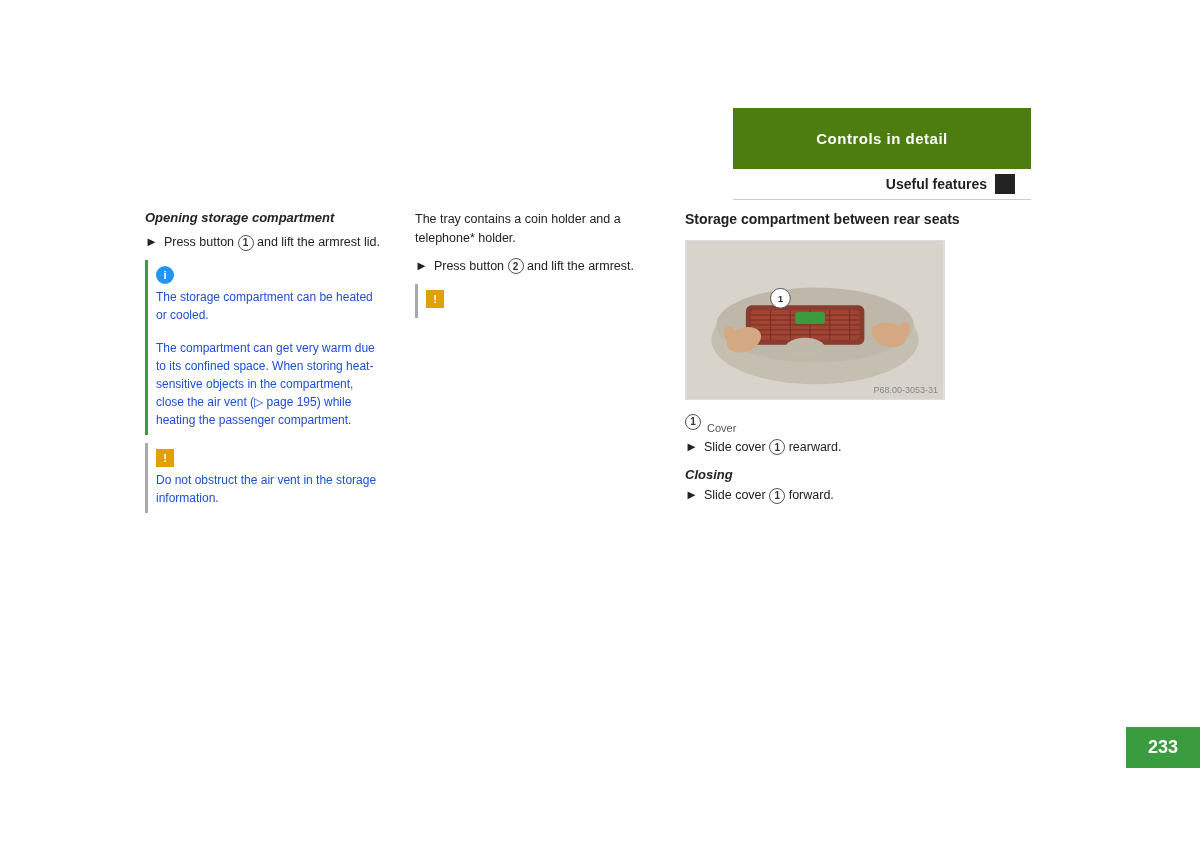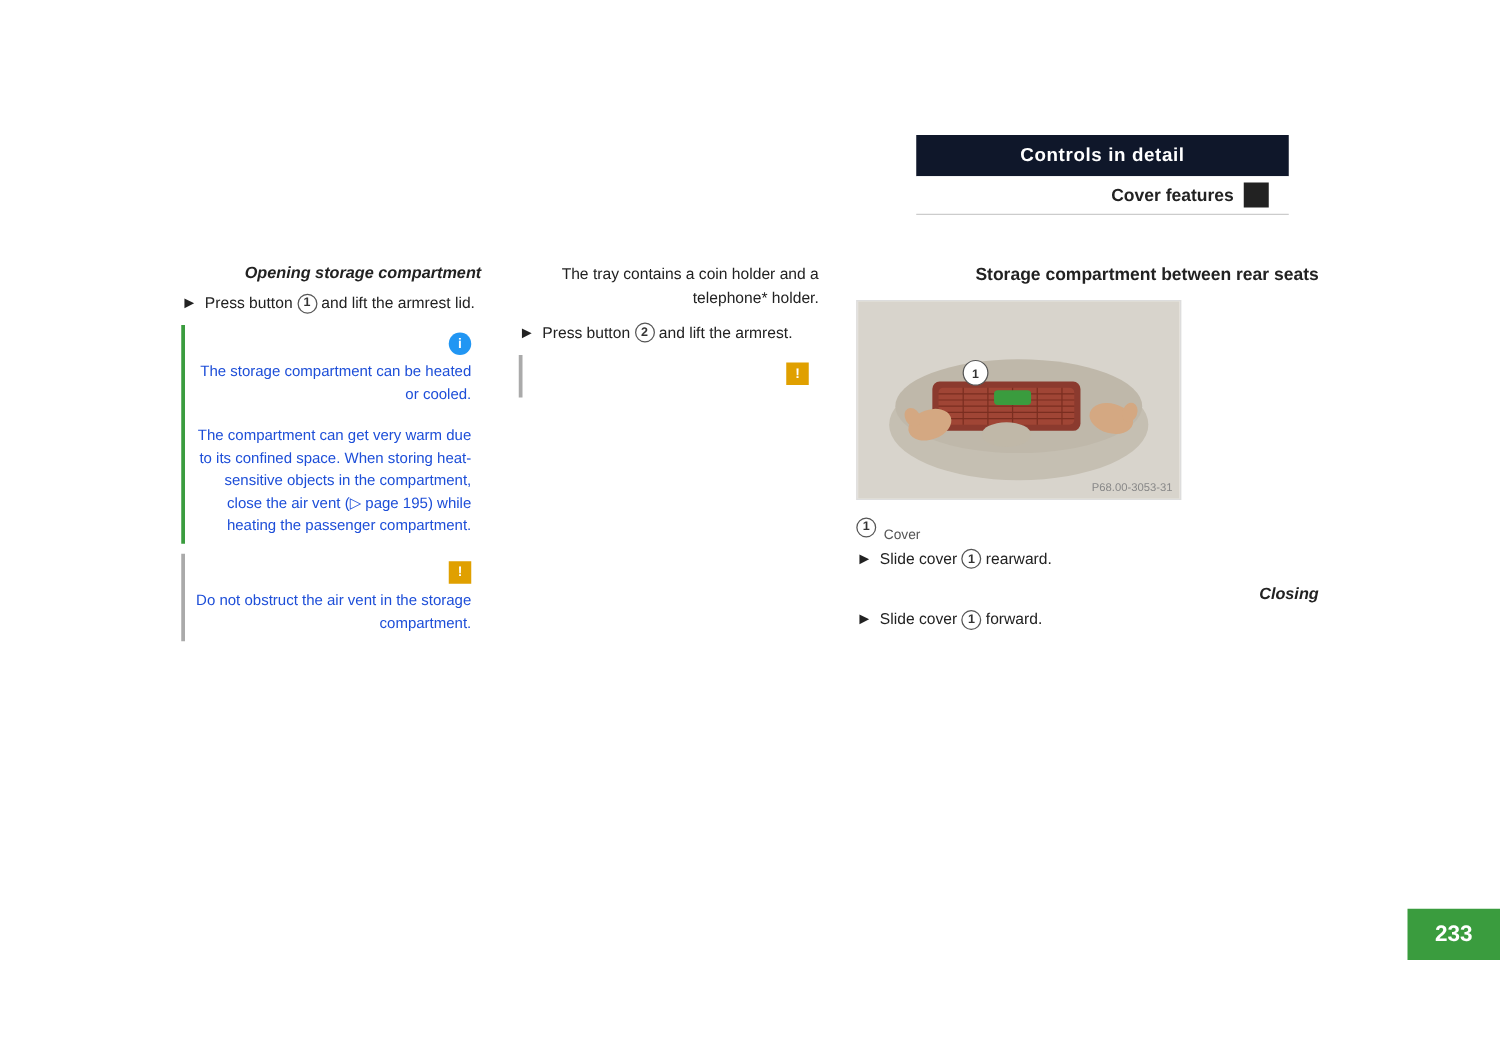--- a/index.html
+++ b/index.html
@@ -15,26 +15,26 @@
     }
 
     
     .header-banner {
       position: absolute;
       top: 108px;
       right: 169px;
       width: 298px;
     }
     .header-green {
-      background: #0f172a;
+      background: #4d7c0f;
       color: #fff;
       font-weight: bold;
       font-size: 15px;
       text-align: center;
-      padding: 8px 18px;
+      padding: 22px 18px;
       letter-spacing: 0.5px;
     }
     .header-features {
       background: #fff;
       display: flex;
       align-items: center;
       justify-content: flex-end;
       padding: 5px 8px;
       border-bottom: 1px solid #ccc;
     }
@@ -51,21 +51,20 @@
     }
 
     
     .main-content {
       position: absolute;
       top: 210px;
       left: 145px;
       right: 145px;
       display: flex;
       gap: 30px;
-      text-align: right;
     }
 
     
     .left-col {
       width: 240px;
       flex-shrink: 0;
     }
     .mid-col {
       width: 240px;
       flex-shrink: 0;
@@ -229,21 +228,21 @@
       margin: 4px 0;
       font-size: 12.5px;
     }
   </style>
 </head>
 <body>
 
 <div class="header-banner">
   <div class="header-green">Controls in detail</div>
   <div class="header-features">
-    <span>Cover features</span>
+    <span>Useful features</span>
     <span class="black-square"></span>
   </div>
 </div>
 
 <div class="main-content">
 
   <div class="left-col">
     <div class="section-heading">Opening storage compartment</div>
 
     <div class="bullet-item">
@@ -255,21 +254,21 @@
 
     <div class="note-box info">
       <div><span class="note-icon-info">i</span></div>
       <div class="note-text">The storage compartment can be heated or cooled.</div>
       <br>
       <div class="note-text">The compartment can get very warm due to its confined space. When storing heat-sensitive objects in the compartment, close the air vent (▷ page 195) while heating the passenger compartment.</div>
     </div>
 
     <div class="note-box warning">
       <div><span class="note-icon-warning">!</span></div>
-      <div class="note-text">Do not obstruct the air vent in the storage compartment.</div>
+      <div class="note-text">Do not obstruct the air vent in the storage information.</div>
     </div>
   </div>
 
   <div class="mid-col">
 
     <div class="body-text" style="margin-bottom:8px;">The tray contains a coin holder and a telephone* holder.</div>
 
     <div class="bullet-item">
       <span class="bullet-arrow">►</span>
       <span class="body-text">

